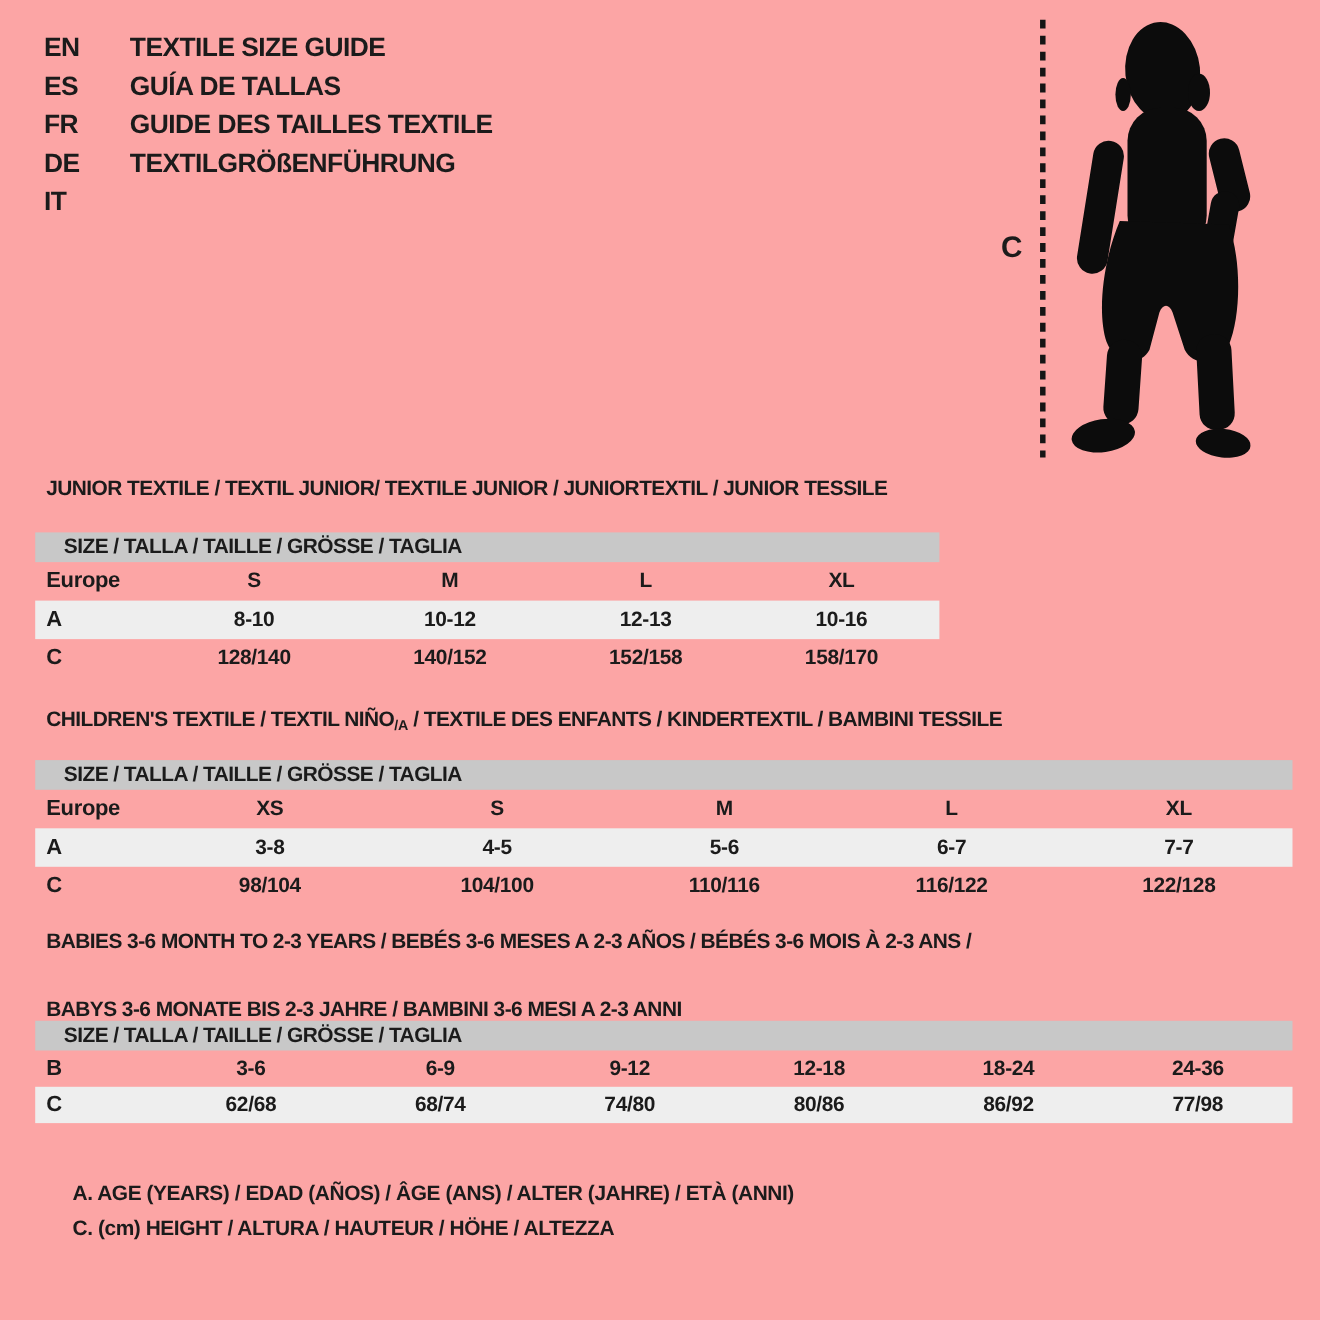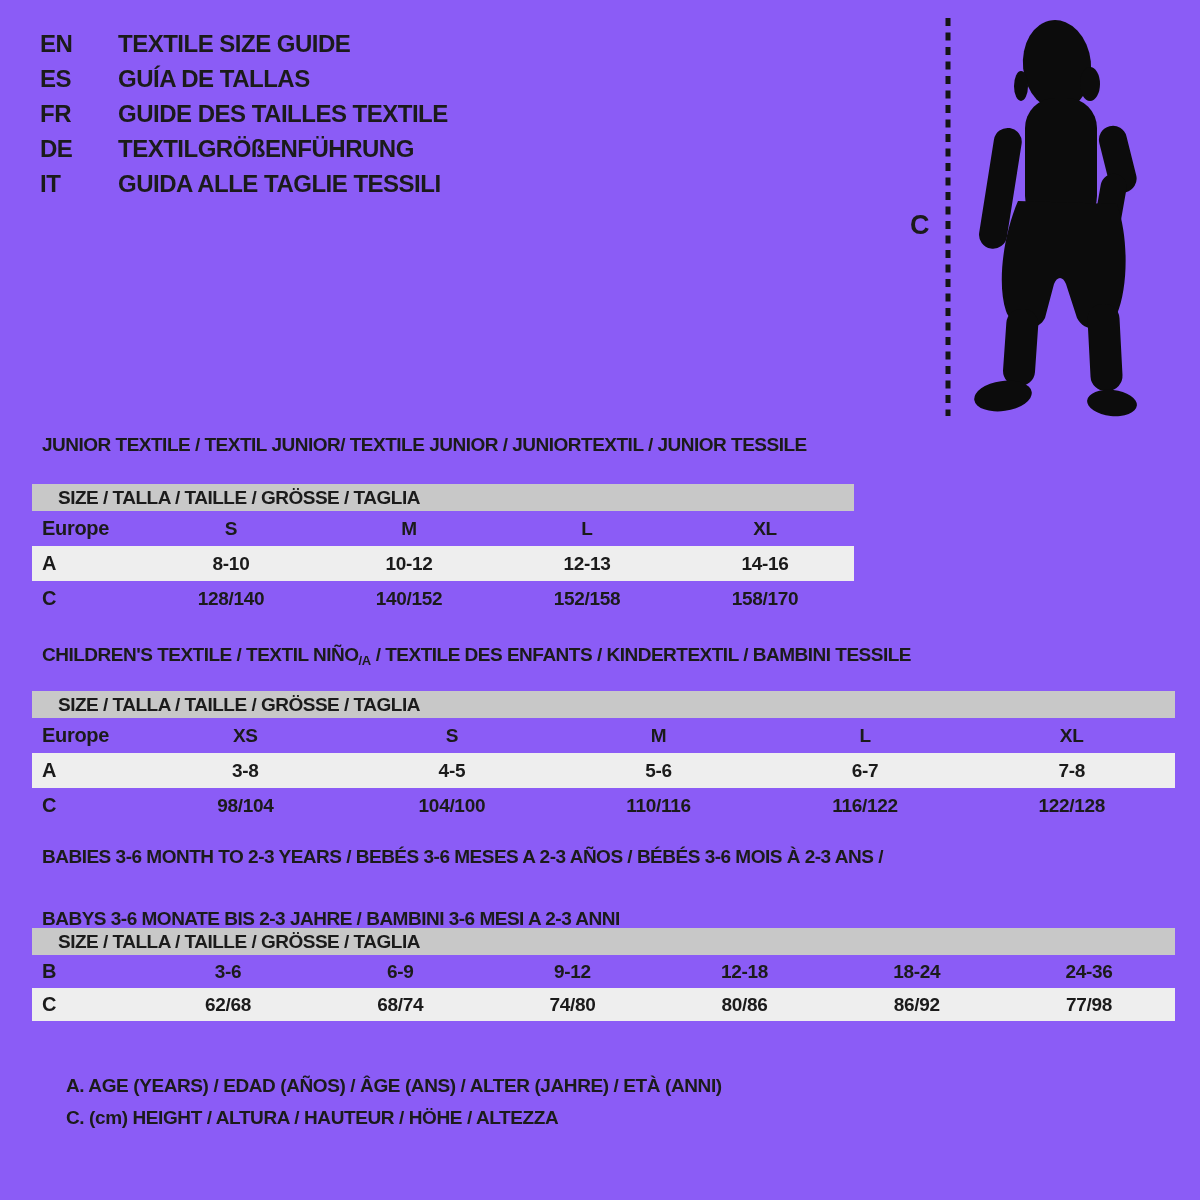--- a/index.html
+++ b/index.html
@@ -1,17 +1,17 @@
 <!DOCTYPE html>
 <html style="--header-bg: #c8c8c8; --row-alt-bg: #eeeeee;"><head>
 <meta charset="utf-8">
 <style>
   html,body{margin:0;padding:0;background:#fff;}
   .canvas{
-    position:relative;width:1200px;height:1200px;background:#8b5cf6;
+    position:relative;width:1200px;height:1200px;background:#fca5a5;
     font-family:"Liberation Sans", sans-serif;color:#1b1b1b;overflow:hidden;
     font-weight:bold;
   }
   
   .lang-block{position:absolute;left:40px;top:26px;}
   .lang-row{display:flex;height:35px;align-items:center;}
   .lang-code{width:78px;font-size:24px;letter-spacing:-0.5px;}
   .lang-title{font-size:24px;letter-spacing:-0.5px;white-space:nowrap;}
   
   .dash-line{position:absolute;left:944px;top:16px;}
@@ -60,21 +60,20 @@
     <div class="lang-row">
       <span class="lang-code">FR</span>
       <span class="lang-title">GUIDE DES TAILLES TEXTILE</span>
     </div>
     <div class="lang-row">
       <span class="lang-code">DE</span>
       <span class="lang-title">TEXTILGRÖßENFÜHRUNG</span>
     </div>
     <div class="lang-row">
       <span class="lang-code">IT</span>
-      <span class="lang-title">GUIDA ALLE TAGLIE TESSILI</span>
     </div>
   </section>
 
   <svg class="dash-line" width="8" height="402" viewBox="0 0 8 402">
     <line x1="4" y1="2" x2="4" y2="400" stroke="#151515" stroke-width="5" stroke-dasharray="8 6.5"></line>
   </svg>
   <span class="c-label">C</span>
 
   <svg class="baby-svg" width="164" height="402" viewBox="0 0 164 402">
     <g fill="#0c0c0c">
@@ -101,21 +100,21 @@
       <span class="cell">S</span>
       <span class="cell">M</span>
       <span class="cell">L</span>
       <span class="cell">XL</span>
     </div>
     <div class="trow alt">
       <span class="row-label">A</span>
       <span class="cell">8-10</span>
       <span class="cell">10-12</span>
       <span class="cell">12-13</span>
-      <span class="cell">14-16</span>
+      <span class="cell">10-16</span>
     </div>
     <div class="trow">
       <span class="row-label">C</span>
       <span class="cell">128/140</span>
       <span class="cell">140/152</span>
       <span class="cell">152/158</span>
       <span class="cell">158/170</span>
     </div>
   </div>
 
@@ -129,21 +128,21 @@
       <span class="cell">M</span>
       <span class="cell">L</span>
       <span class="cell">XL</span>
     </div>
     <div class="trow alt">
       <span class="row-label">A</span>
       <span class="cell">3-8</span>
       <span class="cell">4-5</span>
       <span class="cell">5-6</span>
       <span class="cell">6-7</span>
-      <span class="cell">7-8</span>
+      <span class="cell">7-7</span>
     </div>
     <div class="trow">
       <span class="row-label">C</span>
       <span class="cell">98/104</span>
       <span class="cell">104/100</span>
       <span class="cell">110/116</span>
       <span class="cell">116/122</span>
       <span class="cell">122/128</span>
     </div>
   </div>

